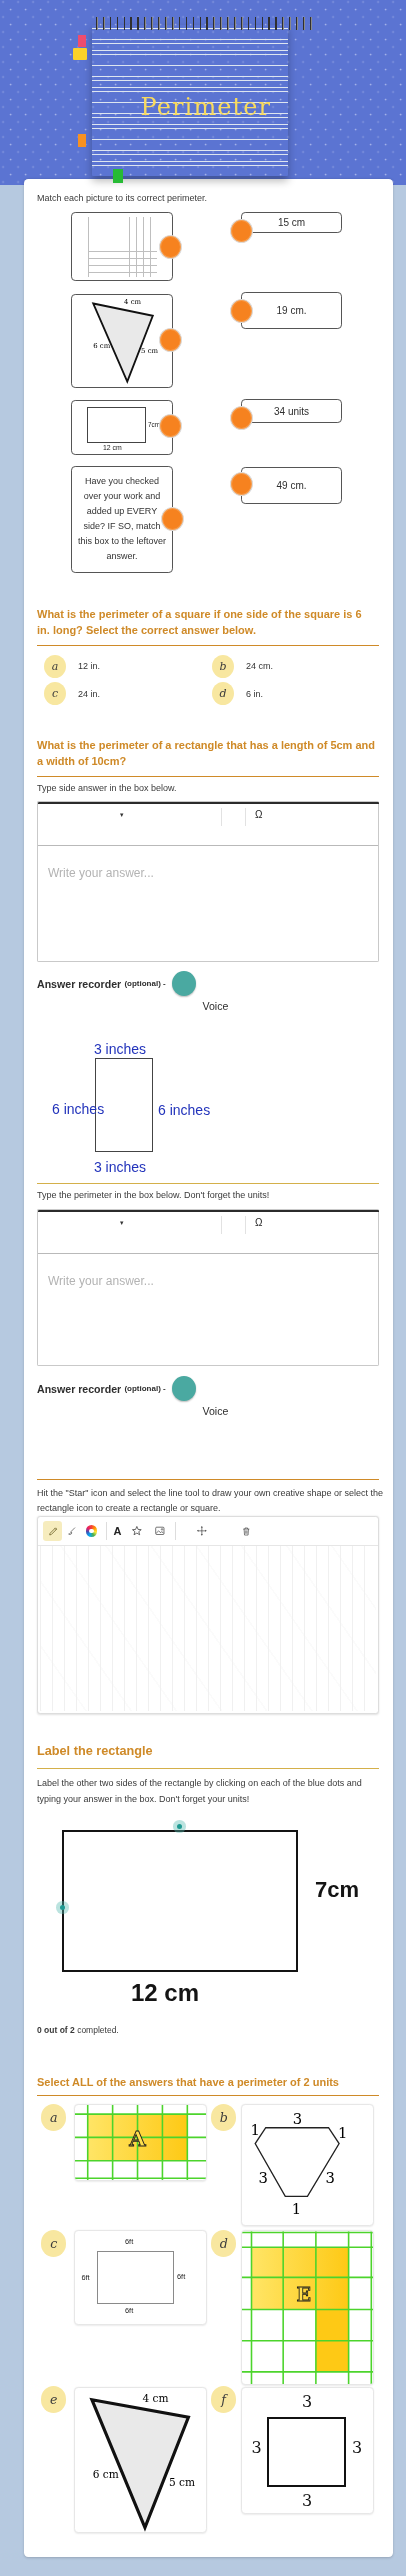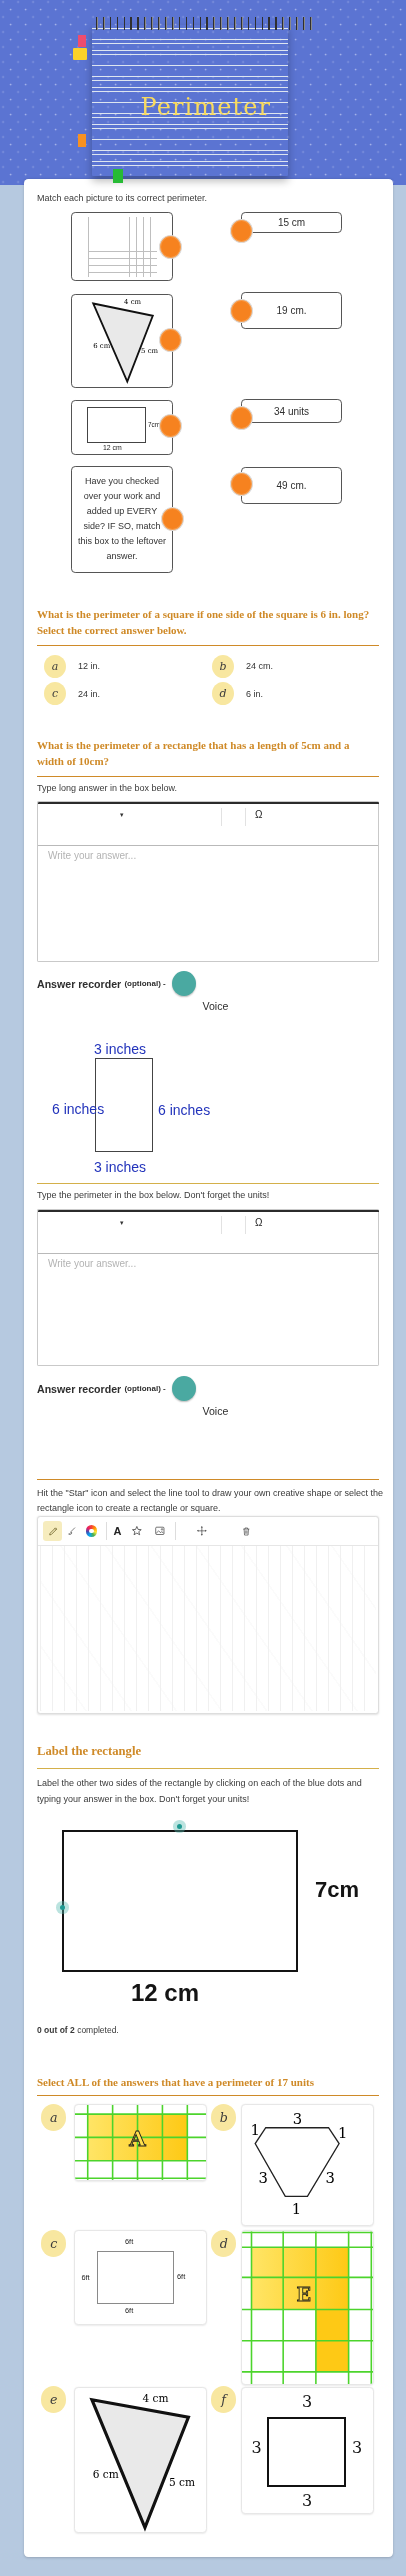--- a/index.html
+++ b/index.html
@@ -21,21 +21,21 @@
     font-family:"DejaVu Serif",serif;font-size:24px;letter-spacing:1.1px;color:#f8da5f;}
   .tab{position:absolute;z-index:2;}
   .tab-pink{left:-7.4px;top:18.5px;width:8.5px;height:12.7px;background:#ee4d6e;}
   .tab-yellow{left:-11.7px;top:32px;width:13.8px;height:12px;background:#fbd22a;border-radius:1.1px;}
   .tab-orange{left:-7.4px;top:118px;width:8.5px;height:13.2px;background:#f79121;}
   .tab-green{left:28px;top:153px;width:10px;height:13.8px;background:#27bb35;}
   
   .sheet{left:24px;top:179px;width:369px;height:2378px;background:#ffffff;border-radius:4.2px;box-shadow:0 0.5px 2.6px rgba(0,0,0,.18);z-index:1;}
   .z2{z-index:2;}
   .body-txt{font-size:9px;color:#3a3a3a;}
-  .heading{font-family:Liberation Serif, serif;font-weight:bold;font-size:11px;color:#cf8a28;line-height:16px;}
+  .heading{font-family:Liberation Sans, sans-serif;font-weight:bold;font-size:11px;color:#cf8a28;line-height:16px;}
   .hr-orange{height:0;border-top:1.1px solid #cf8a28;}
   .hr-gold{height:0;border-top:1.1px solid #d4b04a;}
   
   .mcard{background:#fff;border:0.5px solid #555;border-radius:4.2px;box-sizing:border-box;}
   .acard{background:#fff;border:0.5px solid #555;border-radius:4.2px;box-sizing:border-box;display:flex;align-items:center;justify-content:center;font-size:10px;color:#2e2e2e;}
   .oc{width:23px;height:24px;border-radius:50%;background:#f6821f;border:1.1px solid #dcdcdc;box-shadow:inset 0 0 0 1.1px #f89c4a;box-sizing:border-box;}
   .gridimg{position:absolute;left:16px;top:3.7px;width:69px;height:60px;
     background-image:repeating-linear-gradient(to right,#bfbfbf 0 0.5px,transparent 0.5px 6.9px),repeating-linear-gradient(to bottom,#bfbfbf 0 0.5px,transparent 0.5px 6.9px);}
   .txtcard-p{margin:0;padding:7.4px 4.2px;text-align:center;font-size:9px;line-height:15px;color:#333;}
   .figrect{border:0.8px solid #444;box-sizing:border-box;background:#fff;}
@@ -47,21 +47,21 @@
   .yc-lg{width:25.4px;height:26.5px;font-size:12.7px;}
   .opt-label{font-size:9px;color:#333;}
   
   .editor{background:#fff;border:0.5px solid #c9c9c9;border-radius:1.1px;box-sizing:border-box;}
   .ed-topbar{position:absolute;left:-0.5px;top:-0.5px;right:-0.5px;height:2.6px;background:#2b2b2b;border-radius:1.1px 1.1px 0 0;}
   .ed-toolbar{position:absolute;left:0;top:2.6px;width:100%;height:41px;border-bottom:0.5px solid #b9b9b9;box-sizing:border-box;}
   .ed-caret{position:absolute;left:82px;top:6.4px;font-size:6.9px;color:#333;cursor:pointer;}
   .ed-sep{position:absolute;top:3.2px;width:0.5px;height:18px;background:#e2e2e2;}
   .ed-omega{position:absolute;left:217px;top:4.2px;font-size:10px;color:#222;cursor:pointer;}
   .ed-body{position:absolute;left:0;top:44px;right:0;bottom:0;}
-  .ph{position:absolute;left:10px;top:4px;font-size:10px;color:#b3b3b3;}
+  .ph{position:absolute;left:10px;top:20px;font-size:12px;color:#b3b3b3;}
   
   .rec-row{height:25.4px;display:flex;align-items:center;}
   .rec-label{font-size:10.6px;font-weight:bold;color:#2e2e2e;}
   .rec-opt{font-size:8px;font-weight:bold;color:#2e2e2e;margin-left:3.2px;}
   .rec-btn{width:24px;height:25.4px;border-radius:50%;background:#4aa9a1;margin-left:6.4px;box-shadow:0 1.1px 1.6px rgba(0,0,0,.25);}
   .rec-voice{font-size:10.6px;font-weight:normal;color:#2e2e2e;margin-left:6.4px;margin-top:44px;}
   
   .inlbl{font-family:Liberation Sans, sans-serif;font-size:14px;color:#2233bb;}
   
   .widget{background:#fff;border:0.5px solid #ddd;border-radius:3.2px;box-shadow:0 0.5px 2.1px rgba(0,0,0,.12);box-sizing:border-box;}
@@ -167,21 +167,21 @@
       <span>c</span>
     </div>
   <div class="abs z2 opt-label" style="left:78px;top:689px;">24 in.</div>
   <div class="abs z2 yc yc-sm" style="left:212px;top:682px;">
       <span>d</span>
     </div>
   <div class="abs z2 opt-label" style="left:246px;top:689px;">6 in.</div>
 
   <div class="abs z2 heading" style="left:37px;top:737px;width:339px;">What is the perimeter of a rectangle that has a length of 5cm and a width of 10cm?</div>
   <div class="abs z2 hr-orange" style="left:37px;top:776px;width:342px;"></div>
-  <div class="abs z2 body-txt" style="left:37px;top:783px;">Type long answer in the box below.</div>
+  <div class="abs z2 body-txt" style="left:37px;top:783px;">Type side answer in the box below.</div>
 
   <div class="abs z2 editor" style="left:37px;top:801px;width:342px;height:161px;">
     <div class="ed-topbar"></div>
     <div class="ed-toolbar">
       <span class="ed-caret">▾</span>
       <span class="ed-sep" style="left:183px;"></span>
       <span class="ed-sep" style="left:207px;"></span>
       <span class="ed-omega">Ω</span>
     </div>
     <div class="ed-body">
@@ -283,21 +283,21 @@
   <div class="abs z2 bigrect" style="left:62px;top:1830px;width:236px;height:142px;"></div>
   <div class="abs z2 tealdot" style="left:173px;top:1820px;"></div>
   <div class="abs z2 tealdot" style="left:56px;top:1901px;"></div>
   <div class="abs z2 biglbl" style="left:315px;top:1877px;font-size:22px;">7cm</div>
   <div class="abs z2 biglbl" style="left:131px;top:1979px;font-size:24px;">12 cm</div>
 
   <div class="abs z2 body-txt" style="left:37px;top:2025px;font-size:8.5px;">
     <b>0 out of 2</b><span> completed.</span>
   </div>
 
-  <div class="abs z2 heading" style="left:37px;top:2074px;">Select ALL of the answers that have a perimeter of 17 units</div>
+  <div class="abs z2 heading" style="left:37px;top:2074px;">Select ALL of the answers that have a perimeter of 2 units</div>
   <div class="abs z2 hr-orange" style="left:37px;top:2095px;width:342px;"></div>
 
   <div class="abs z2 yc yc-lg" style="left:41px;top:2104px;">
       <span>a</span>
     </div>
   <div class="abs z2 scard" style="left:74px;top:2104px;width:133px;height:77px;">
     <svg width="133" height="77" viewBox="0 0 251 145">
       <defs>
           <linearGradient id="yg1" x1="0" y1="0" x2="1" y2="0">
             <stop offset="0" stop-color="#ffe566"></stop>

